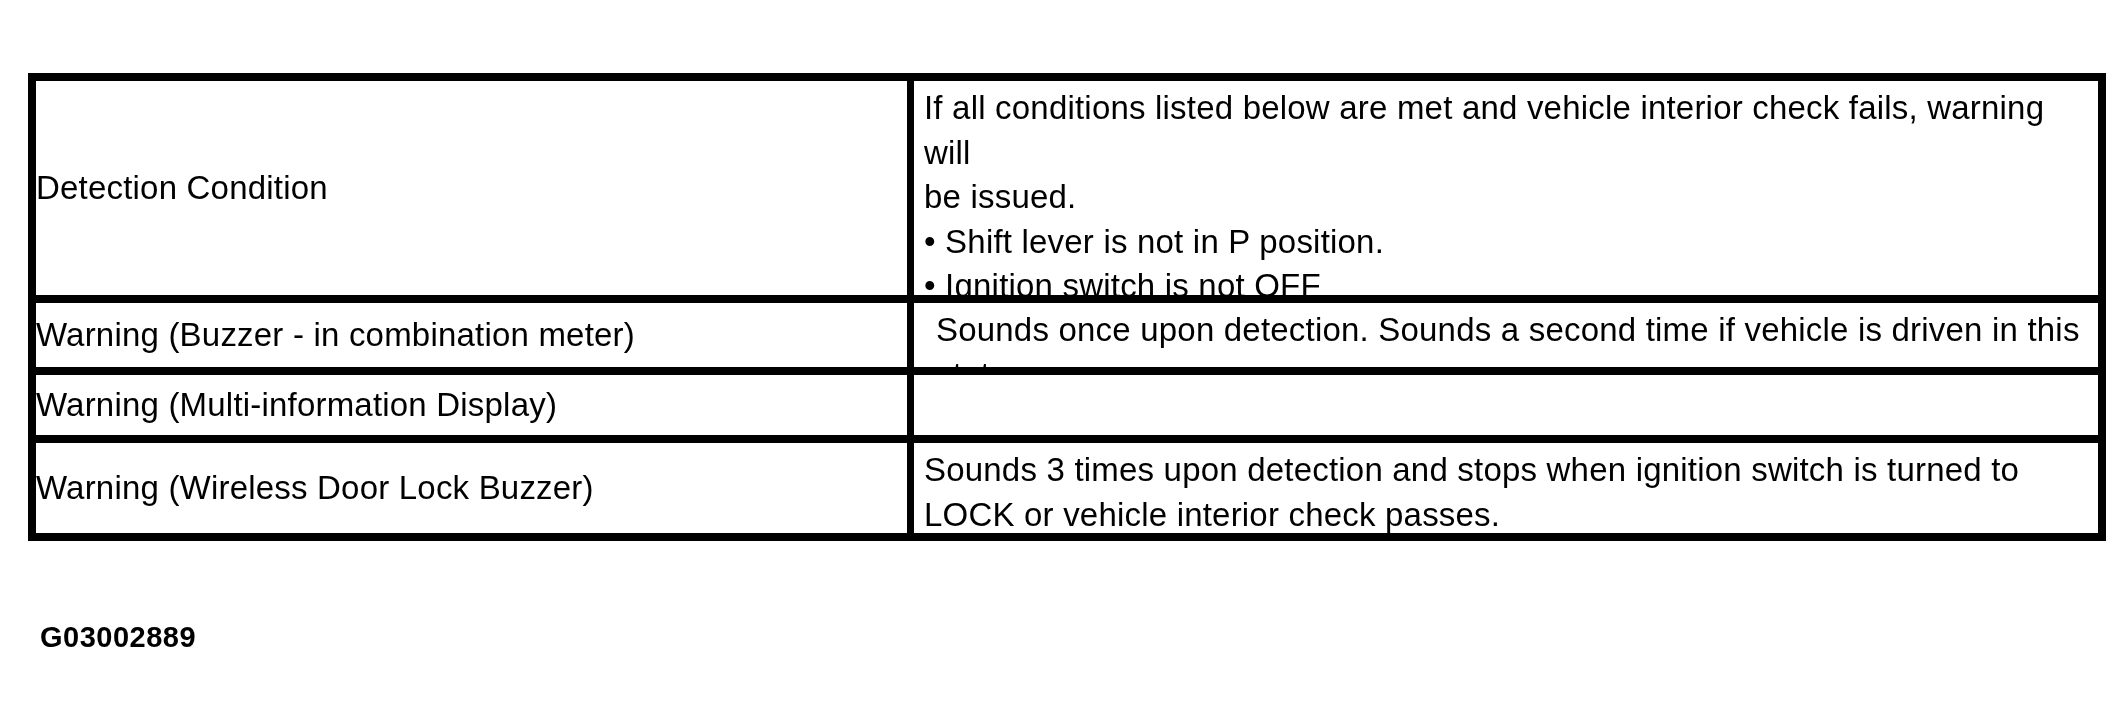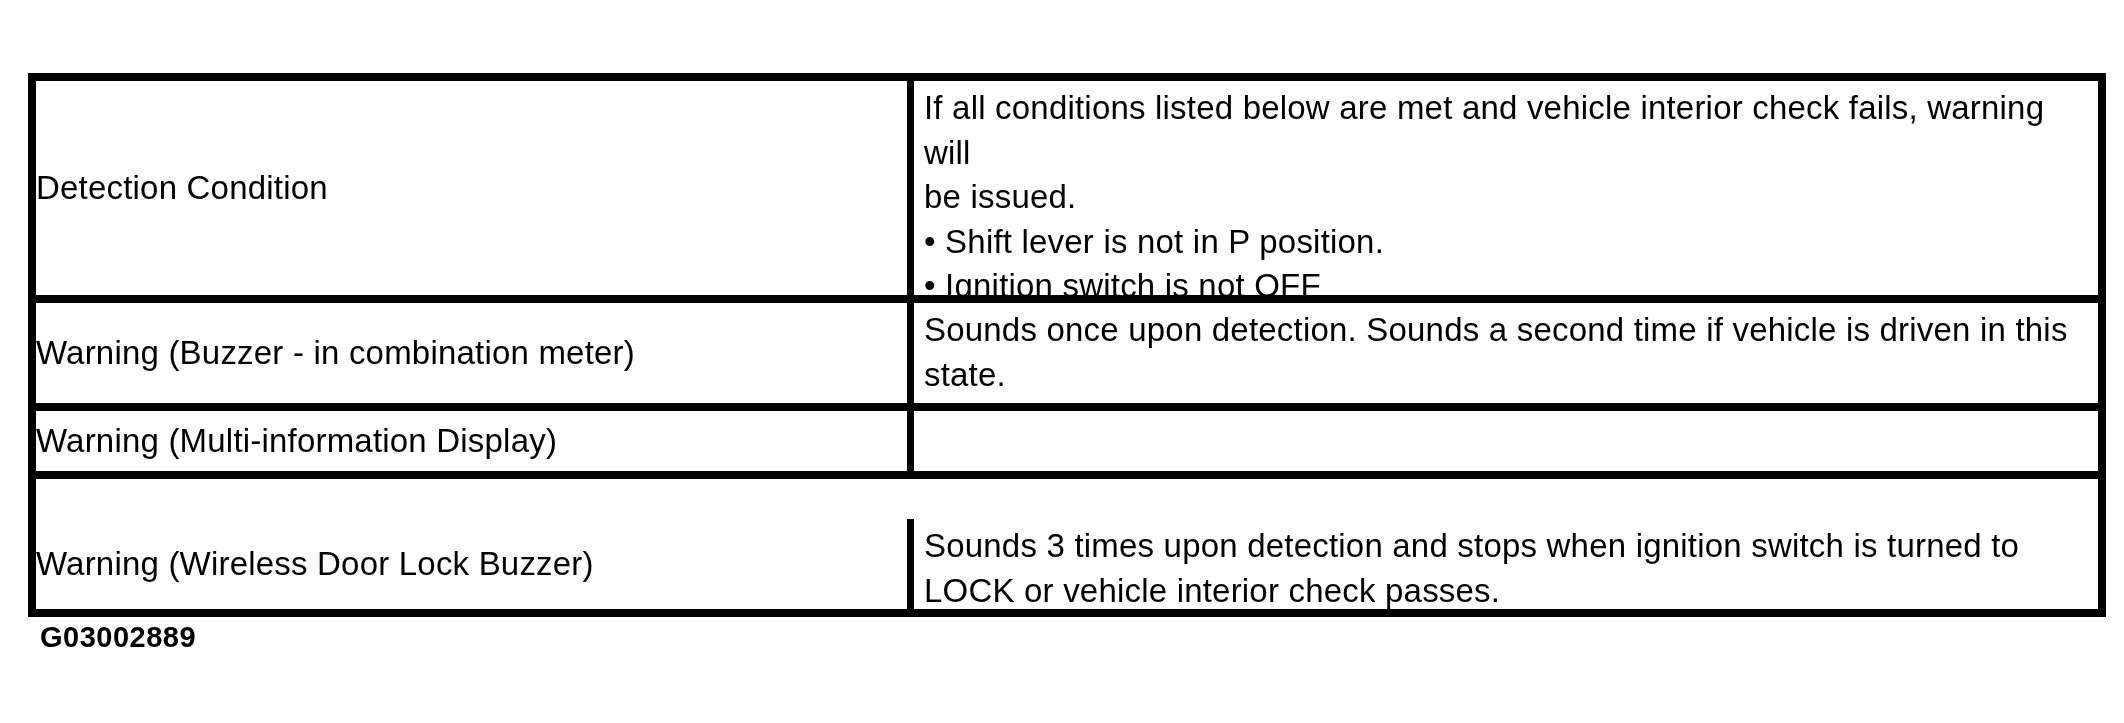--- a/index.html
+++ b/index.html
@@ -17,23 +17,23 @@
     left: 28px; top: 73px;
     width: 2078px;
     border: 8px solid #000000;
     background: #ffffff;
   }
   .spec-row {
     display: grid;
     grid-template-columns: 878px 1fr;
     border-bottom: 8px solid #000000;
   }
-  .spec-row:last-child { border-bottom: none; margin-top: 40px; }
+  .spec-row:last-child { border-bottom: none; }
   .row-1 { height: 222px; }
-  .row-2 { height: 108px; }
+  .row-2 { height: 72px; gap: 12px; }
   .row-3 { height: 68px; }
   .row-4 { height: 90px; }
 
   .cell-label {
     border-right: 7px solid #000000;
     display: flex;
     align-items: center;
     font-size: 33px;
     letter-spacing: 0.2px;
     white-space: nowrap;

